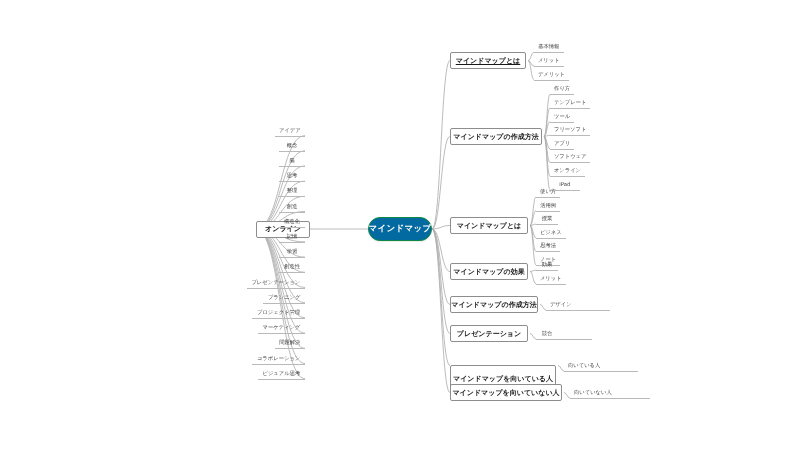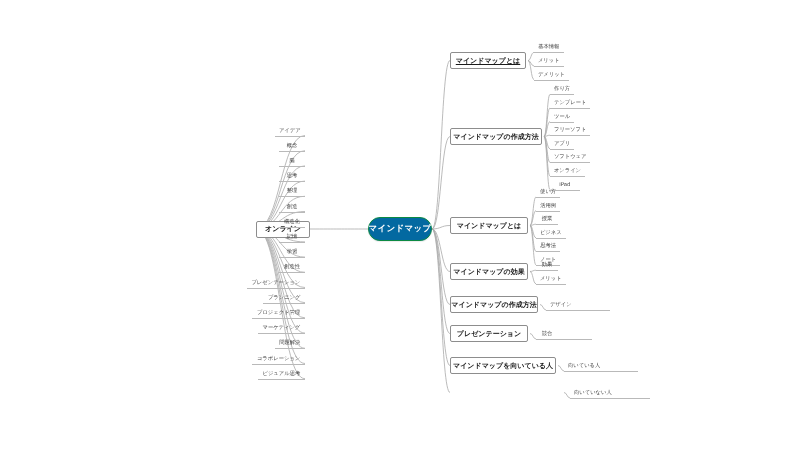--- a/index.html
+++ b/index.html
@@ -189,18 +189,19 @@
     <div class="node leaf" style="left: 536px; top: 259.2px; width: 22px; height: 11px;">効果</div>
     <div class="leaf-rule" style="left: 536px; top: 270.2px; width: 22px;"></div>
     <div class="node leaf" style="left: 536px; top: 272.8px; width: 29.6px; height: 11px;">メリット</div>
     <div class="leaf-rule" style="left: 536px; top: 283.8px; width: 29.6px;"></div>
     <div class="node branch" style="left: 450px; top: 296px; width: 88px; height: 17px;">マインドマップの作成方法</div>
     <div class="node leaf" style="left: 546px; top: 299px; width: 29.6px; height: 11px;">デザイン</div>
     <div class="leaf-rule" style="left: 546px; top: 310px; width: 63.6px;"></div>
     <div class="node branch" style="left: 450px; top: 325px; width: 78px; height: 17px;">プレゼンテーション</div>
     <div class="node leaf" style="left: 536px; top: 328px; width: 22px; height: 11px;">競合</div>
     <div class="leaf-rule" style="left: 536px; top: 339px; width: 56px;"></div>
-    <div class="node branch" style="left: 450px; top: 357px; width: 106px; height: 17px;">マインドマップを向いている人</div>
+    <div class="node branch" style="left: 450px; top: 365px; width: 106px; height: 27px;">マインドマップを向いている人</div>
     <div class="node leaf" style="left: 564px; top: 360px; width: 40.4px; height: 11px;">向いている人</div>
     <div class="leaf-rule" style="left: 564px; top: 371px; width: 74.4px;"></div>
+    <div class="node branch" style="left: 450px; top: 384px; width: 112px; height: 17px;">マインドマップを向いていない人</div>
     <div class="node leaf" style="left: 570px; top: 387px; width: 45.8px; height: 11px;">向いていない人</div>
     <div class="leaf-rule" style="left: 570px; top: 398px; width: 79.8px;"></div>
   </div>
 
 </body></html>

